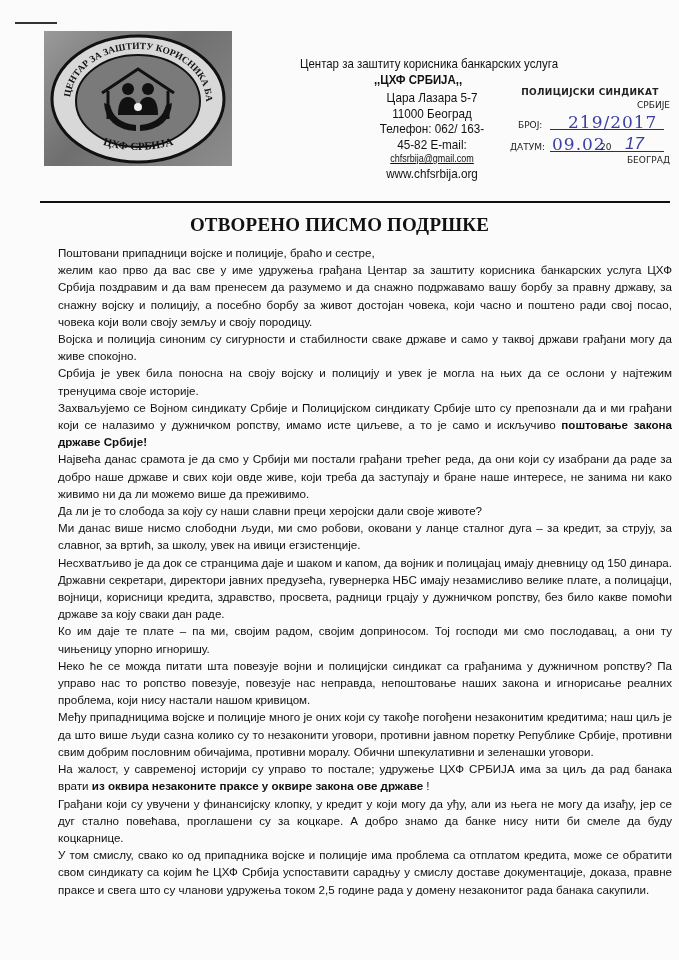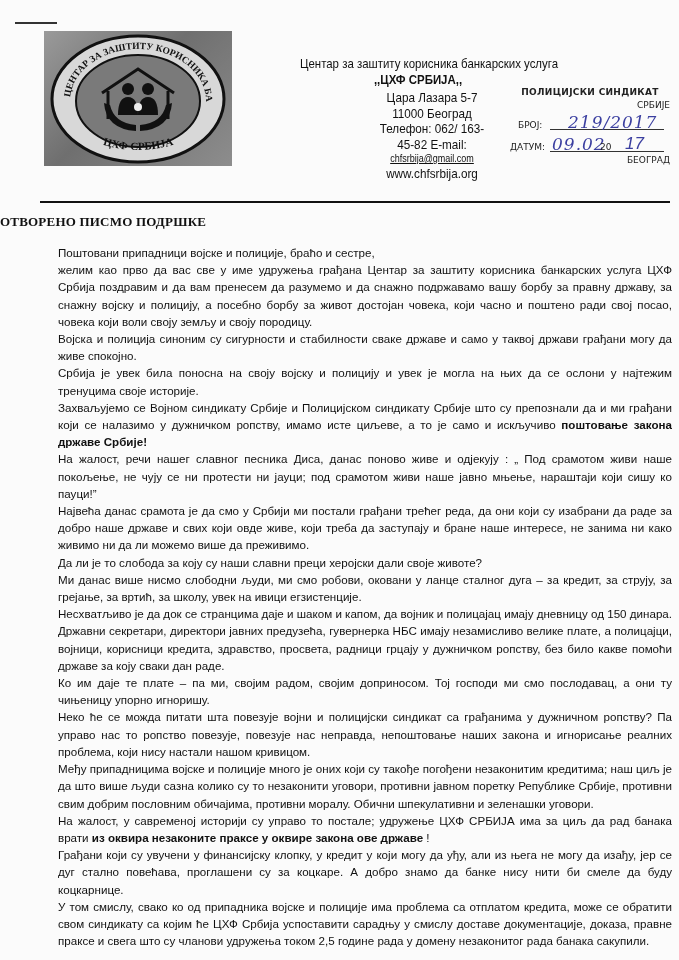--- a/index.html
+++ b/index.html
@@ -11,26 +11,26 @@
   .org .name { display:block; }
   .org .brand { display:block; font-weight:bold; padding-left:84px; }
   .addr { position:absolute; left:362px; top:90px; width:140px; text-align:center; font-family:"Liberation Sans", sans-serif; font-size:13px; line-height:15.5px; transform:scaleX(0.9); transform-origin:center top; }
   .addr .email { font-size:10px; text-decoration:underline; line-height:14px; display:block; }
   .stamp { position:absolute; left:510px; top:87px; width:160px; font-family:"DejaVu Sans", sans-serif; font-size:9px; color:#222; }
   .stamp .title { font-weight:bold; letter-spacing:0.3px; display:block; text-align:center; }
   .stamp .sub { display:block; text-align:right; margin-top:3px; }
   .stamp .row { position:relative; height:20px; margin-top:2px; }
   .stamp .lbl { position:absolute; left:8px; bottom:2px; }
   .stamp .line { position:absolute; left:40px; right:6px; bottom:2px; border-bottom:1px solid #333; }
-  .stamp .hw { position:absolute; left:58px; bottom:0; font-family:"DejaVu Serif", serif; font-style:italic; font-size:17px; color:#3b3fa0; letter-spacing:1px; }
+  .stamp .hw { position:absolute; left:58px; bottom:0; font-family:"DejaVu Serif", serif; font-size:17px; color:#3b3fa0; letter-spacing:1px; }
   .stamp .yr { position:absolute; left:90px; bottom:2px; }
   .stamp .hw2 { position:absolute; left:115px; bottom:0; font-family:Liberation Sans, sans-serif; font-style:italic; font-size:17px; color:#3b3fa0; }
   .stamp .city { display:block; text-align:right; margin-top:1px; }
   .rule { position:absolute; left:40px; top:201px; width:630px; height:2px; background:#111; }
-  .doc-title { position:absolute; left:0; top:214px; width:679px; font-family:"Liberation Serif", serif; font-weight:bold; font-size:13px; letter-spacing:0.2px; }
+  .doc-title { position:absolute; left:0; top:214px; width:679px; text-align:center; font-family:"Liberation Serif", serif; font-weight:bold; font-size:19px; letter-spacing:0.2px; }
   .body { position:absolute; left:58px; top:244px; width:614px; font-family:"Liberation Sans", sans-serif; font-size:11.6px; line-height:17.2px; text-align:justify; }
   .body p { margin:0; }
   .body b { font-weight:bold; }
 </style>
 </head>
 <body>
 
 <div class="topdash"></div>
 
 <div class="logo">
@@ -95,24 +95,23 @@
 <div class="rule"></div>
 
 <div class="doc-title">ОТВОРЕНО ПИСМО ПОДРШКЕ</div>
 
 <div class="body">
   <p><span>Поштовани припадници војске и полиције, браћо и сестре,</span></p>
   <p><span>желим као прво да вас све у име удружења грађана Центар за заштиту корисника банкарских услуга ЦХФ Србија поздравим  и да вам пренесем да  разумемо и да снажно подржавамо вашу борбу за правну државу, за снажну војску и полицију, а посебно борбу за живот достојан човека, који часно и поштено ради свој посао, човека  који воли своју земљу и своју породицу.</span></p>
   <p><span>Војска и полиција синоним су сигурности и стабилности сваке државе и само у таквој држави грађани могу да живе спокојно.</span></p>
   <p><span>Србија је увек била поносна на своју војску и полицију и увек је могла на њих да се ослони у најтежим тренуцима своје историје.</span></p>
   <p><span>Захваљујемо се Војном синдикату Србије и Полицијском синдикату Србије што су препознали да и ми грађани који се налазимо у дужничком ропству, имамо исте циљеве, а то је само и искључиво </span><b>поштовање закона државе Србије</b><b>!</b></p>
-  <p><span>На жалост, речи нашег славног песника Диса, данас поново живе и одјекују : „ Под срамотом живи наше покољење, не чују се ни протести ни јауци; под срамотом живи наше јавно мњење, нараштаји који сишу ко пауци!”</span></p>
   <p><span>Највећа данас срамота је да смо у Србији ми  постали грађани трећег реда, да они који су изабрани да раде за добро наше државе и свих који овде живе, који треба да заступају и бране наше интересе, не занима ни како живимо ни да ли можемо више да преживимо.</span></p>
   <p><span>Да ли је то слобода за коју су наши славни преци херојски дали своје животе?</span></p>
-  <p><span>Ми данас више нисмо слободни људи, ми смо робови, оковани у ланце сталног дуга – за кредит, за струју, за грејање, за вртић, за школу, увек на ивици егзистенције.</span></p>
+  <p><span>Ми данас више нисмо слободни људи, ми смо робови, оковани у ланце сталног дуга – за кредит, за струју, за славног, за вртић, за школу, увек на ивици егзистенције.</span></p>
   <p><span>Несхватљиво је да док се странцима даје и шаком и капом, да  војник и полицајац имају дневницу од 150 динара. Државни секретари, директори јавних предузећа, гувернерка НБС имају незамисливо велике плате, а полицајци, војници, корисници кредита, здравство, просвета, радници грцају у дужничком ропству, без било какве помоћи државе за коју сваки дан раде.</span></p>
   <p><span>Ко им даје те плате – па ми, својим радом, својим доприносом. Тој господи ми смо послодавац, а они ту чињеницу упорно игноришу.</span></p>
   <p><span>Неко ће се можда питати шта повезује војни и полицијски синдикат са грађанима у дужничном ропству? Па управо нас то ропство повезује, повезује нас неправда, непоштовање наших закона и игнорисање реалних проблема, који нису настали нашом кривицом.</span></p>
   <p><span>Међу припадницима војске и полиције много је оних  који су такође погођени незаконитим кредитима; наш циљ је да што више људи сазна колико су то незаконити уговори, противни јавном поретку Републике Србије, противни свим добрим пословним обичајима, противни моралу. Обични шпекулативни и зеленашки уговори.</span></p>
   <p><span>На жалост, у савременој историји су управо то постале; удружење ЦХФ СРБИЈА има за циљ да рад банака врати </span><b>из оквира незаконите праксе у оквире закона ове државе</b><span> !</span></p>
   <p><span>Грађани који су увучени у финансијску клопку, у кредит у који могу да уђу, али из њега не могу да изађу, јер се дуг стално повећава, проглашени су за коцкаре. А добро знамо да банке нису нити би смеле да буду коцкарнице.</span></p>
   <p><span>У том смислу, свако ко од припадника војске и полиције има проблема са отплатом кредита, може се обратити свом синдикату са којим ће ЦХФ Србија успоставити сарадњу у смислу доставе документације, доказа, правне праксе и свега  што су чланови удружења током 2,5 године рада у домену незаконитог рада банака сакупили.</span></p>
 
 </div>
 

